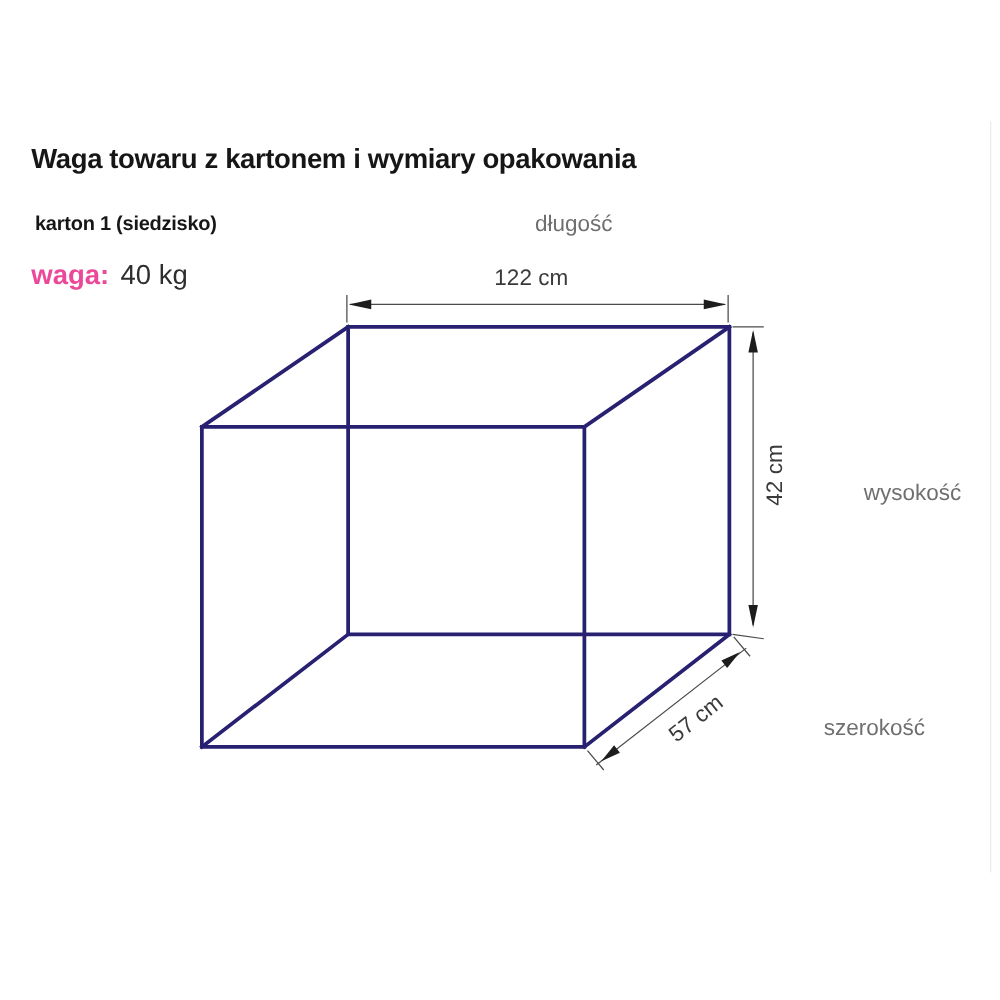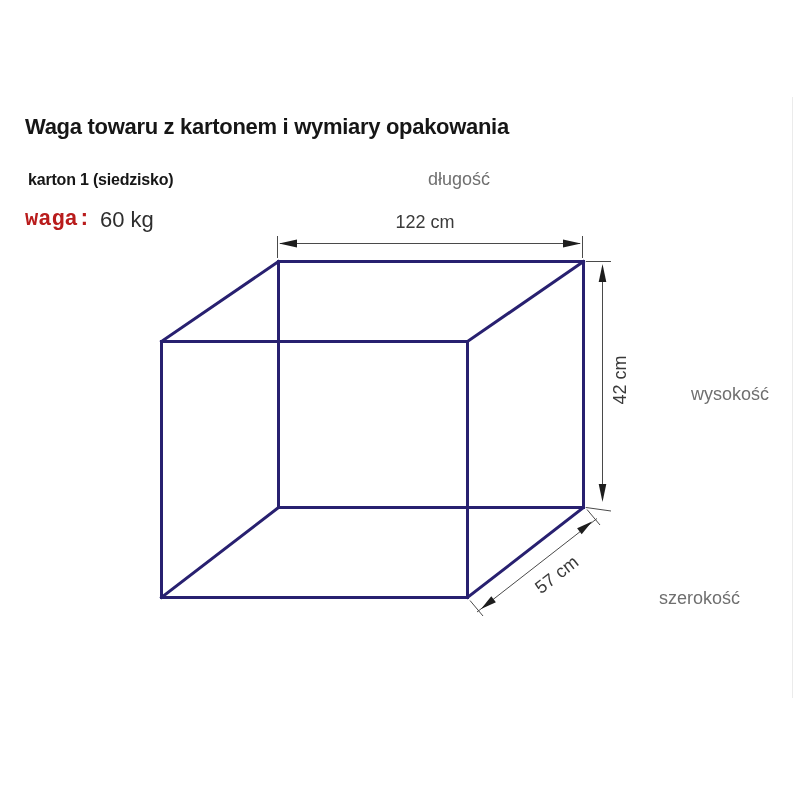--- a/index.html
+++ b/index.html
@@ -19,57 +19,57 @@
   .carton{
     left:28px;top:171px;
     font-size:16px;font-weight:bold;color:#161616;
     letter-spacing:-0.2px;white-space:nowrap;
   }
   .weight{
     left:25px;top:207px;
     font-size:22px;color:#2e2e2e;white-space:nowrap;
     display:flex;gap:9px;
   }
-  .weight .wlabel{font-weight:bold;color:#b91c1c;font-family:Liberation Mono, monospace;}
+  .weight .wlabel{font-weight:bold;color:#ec4899;}
   .dim-label{
     font-size:18px;color:#6f6f6f;
     width:110px;text-align:right;white-space:nowrap;
   }
   .dim-value{
     font-size:18px;color:#3a3a3a;
     width:100px;text-align:center;white-space:nowrap;
   }
   .rot{
     width:auto;text-align:center;
     transform-origin:center center;
   }
   #label-length{left:380px;top:169px;}
   #value-length{left:375px;top:212px;}
   #label-height{left:659px;top:384px;}
-  #label-width{left:630px;top:572px;margin-top:16px;}
+  #label-width{left:630px;top:572px;}
   #value-height{left:620px;top:380px;transform:translate(-50%,-50%) rotate(-90deg);}
   #value-width{left:557px;top:575px;transform:translate(-50%,-50%) rotate(-38deg);}
   #diagram-svg{left:0;top:0;}
   .edge{fill:none;stroke-width:3px;stroke-linejoin:miter;stroke-linecap:square;}
   .dim{stroke-width:1px;fill:none;}
   .arrow{stroke:none;}
   #right-rule{
     left:792px;top:97px;width:1px;height:601px;background:#ebebeb;
   }
 </style>
 </head>
 <body>
 
 <div id="stage">
 
   <div class="abs title">Waga towaru z kartonem i wymiary opakowania</div>
   <div class="abs carton">karton 1 (siedzisko)</div>
   <div class="abs weight">
     <span class="wlabel">waga:</span>
-    <span class="wvalue">60 kg</span>
+    <span class="wvalue">40 kg</span>
   </div>
 
   <div class="abs dim-label" id="label-length">długość</div>
   <div class="abs dim-value" id="value-length">122 cm</div>
 
   <div class="abs dim-label" id="label-height">wysokość</div>
   <div class="abs dim-value rot" id="value-height">42 cm</div>
 
   <div class="abs dim-label" id="label-width">szerokość</div>
   <div class="abs dim-value rot" id="value-width">57 cm</div>

